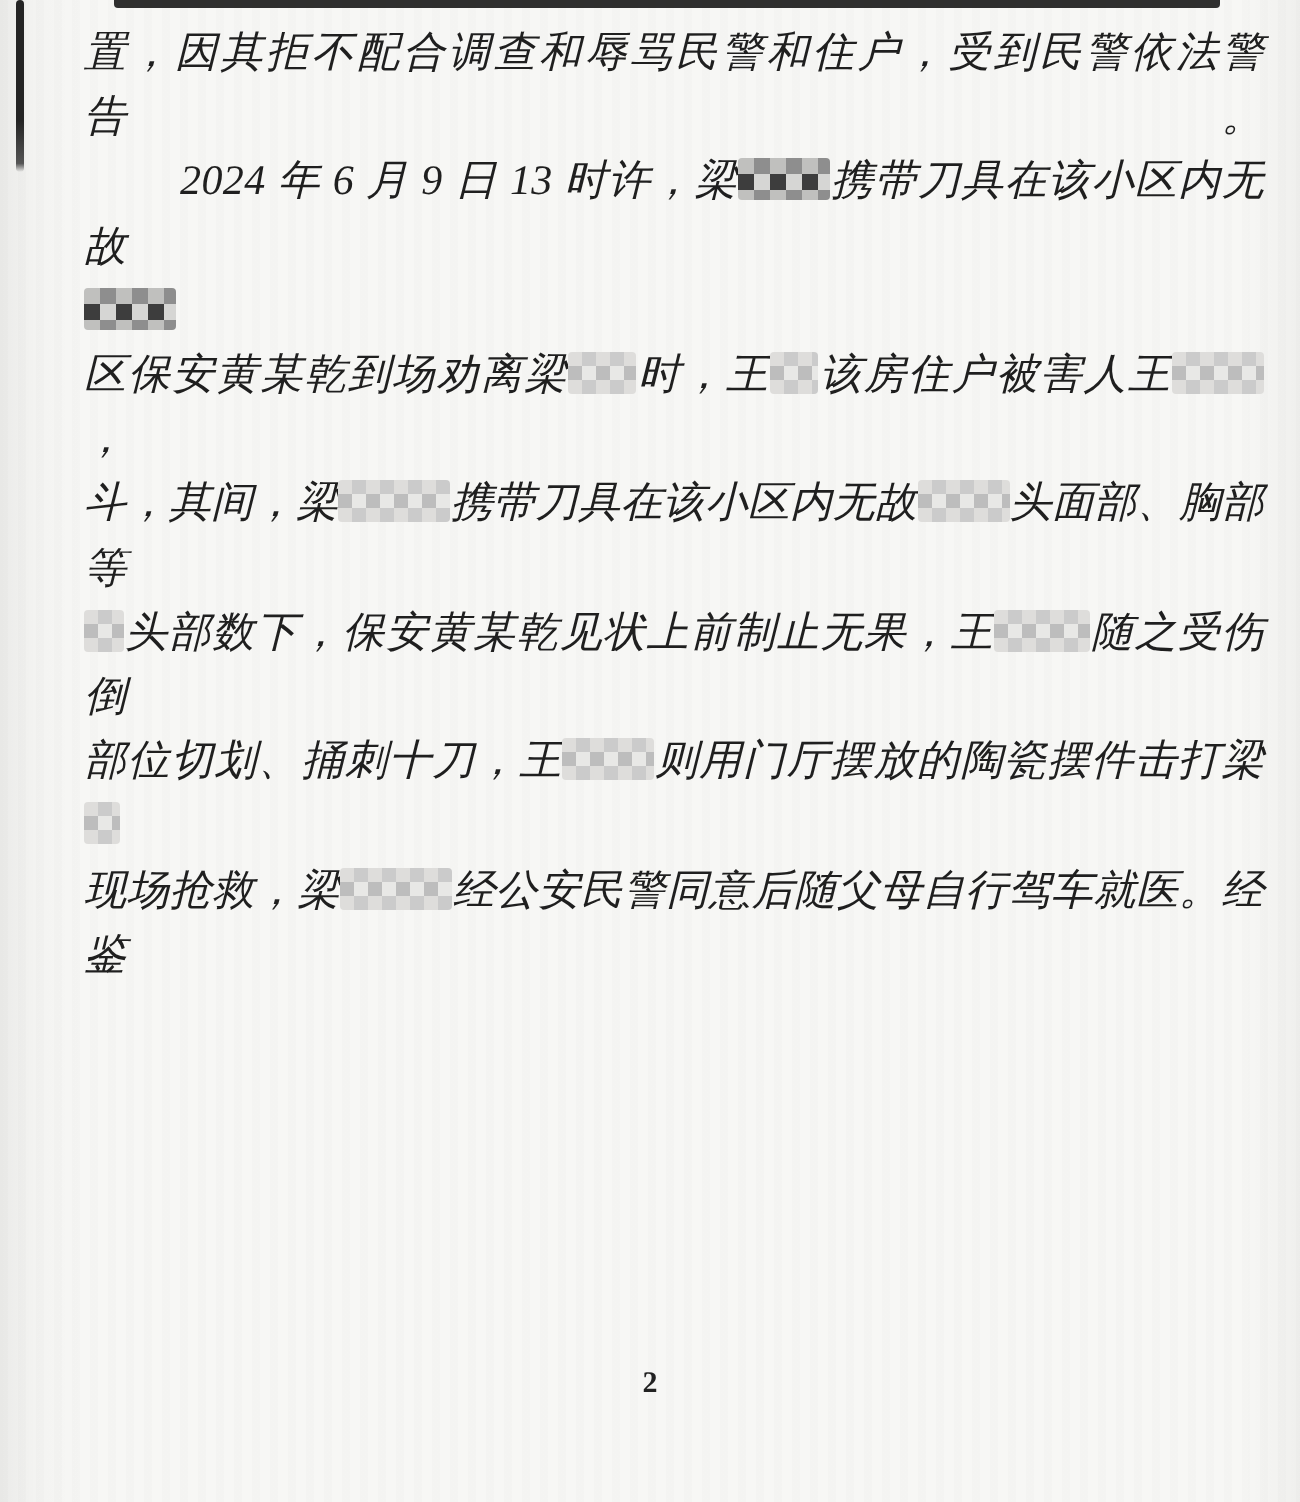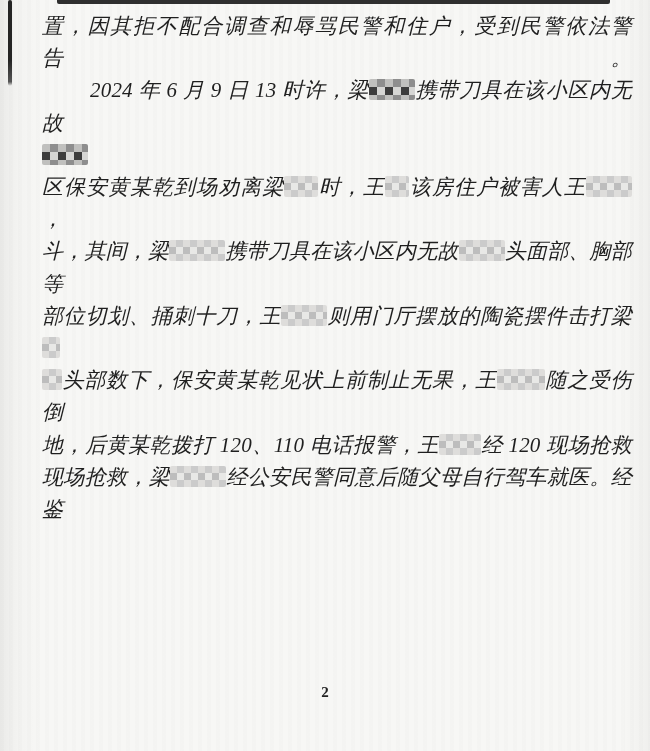--- a/index.html
+++ b/index.html
@@ -59,20 +59,19 @@
 <div class="page">
   <div class="edge-top"></div>
   <div class="edge-left"></div>
 
   <div class="doc">
       <div class="line j"><span>置，因其拒不配合调查和辱骂民警和住户，受到民警依法警告。</span></div>
       <div class="line j ind"><span>2024 年 6 月 9 日 13 时许，梁</span><span class="redact dark" style="width: 46px;"></span><span>携带刀具在该小区内无故</span></div>
       <div class="line j"><span class="redact dark" style="width: 46px;"></span></div>
       <div class="line j"><span>区保安黄某乾到场劝离梁</span><span class="redact" style="width: 34px;"></span><span>时，王</span><span class="redact" style="width: 24px;"></span><span>该房住户被害人王</span><span class="redact" style="width: 46px;"></span><span>，</span></div>
       <div class="line j"><span>斗，其间，梁</span><span class="redact" style="width: 56px;"></span><span>携带刀具在该小区内无故</span><span class="redact" style="width: 46px;"></span><span>头面部、胸部等</span></div>
+      <div class="line j"><span class="redact" style="width: 20px;"></span><span>头部数下，保安黄某乾见状上前制止无果，王</span><span class="redact" style="width: 48px;"></span><span>随之受伤倒</span></div>
       <div class="line j"><span>部位切划、捅刺十刀，王</span><span class="redact" style="width: 46px;"></span><span>则用门厅摆放的陶瓷摆件击打梁</span><span class="redact" style="width: 18px;"></span></div>
-      <div class="line j"><span class="redact" style="width: 20px;"></span><span>头部数下，保安黄某乾见状上前制止无果，王</span><span class="redact" style="width: 48px;"></span><span>随之受伤倒</span></div>
-      <div class="line j"><span>地，后黄某乾拨打 120、110 电话报警，王</span><span class="redact" style="width: 42px;"></span><span>经 120 现场抢救</span></div>
       <div class="line j"><span>现场抢救，梁</span><span class="redact" style="width: 56px;"></span><span>经公安民警同意后随父母自行驾车就医。经鉴</span></div>
     </div>
 
   <div class="pagenum">2</div>
 </div>
 
 </body></html>

